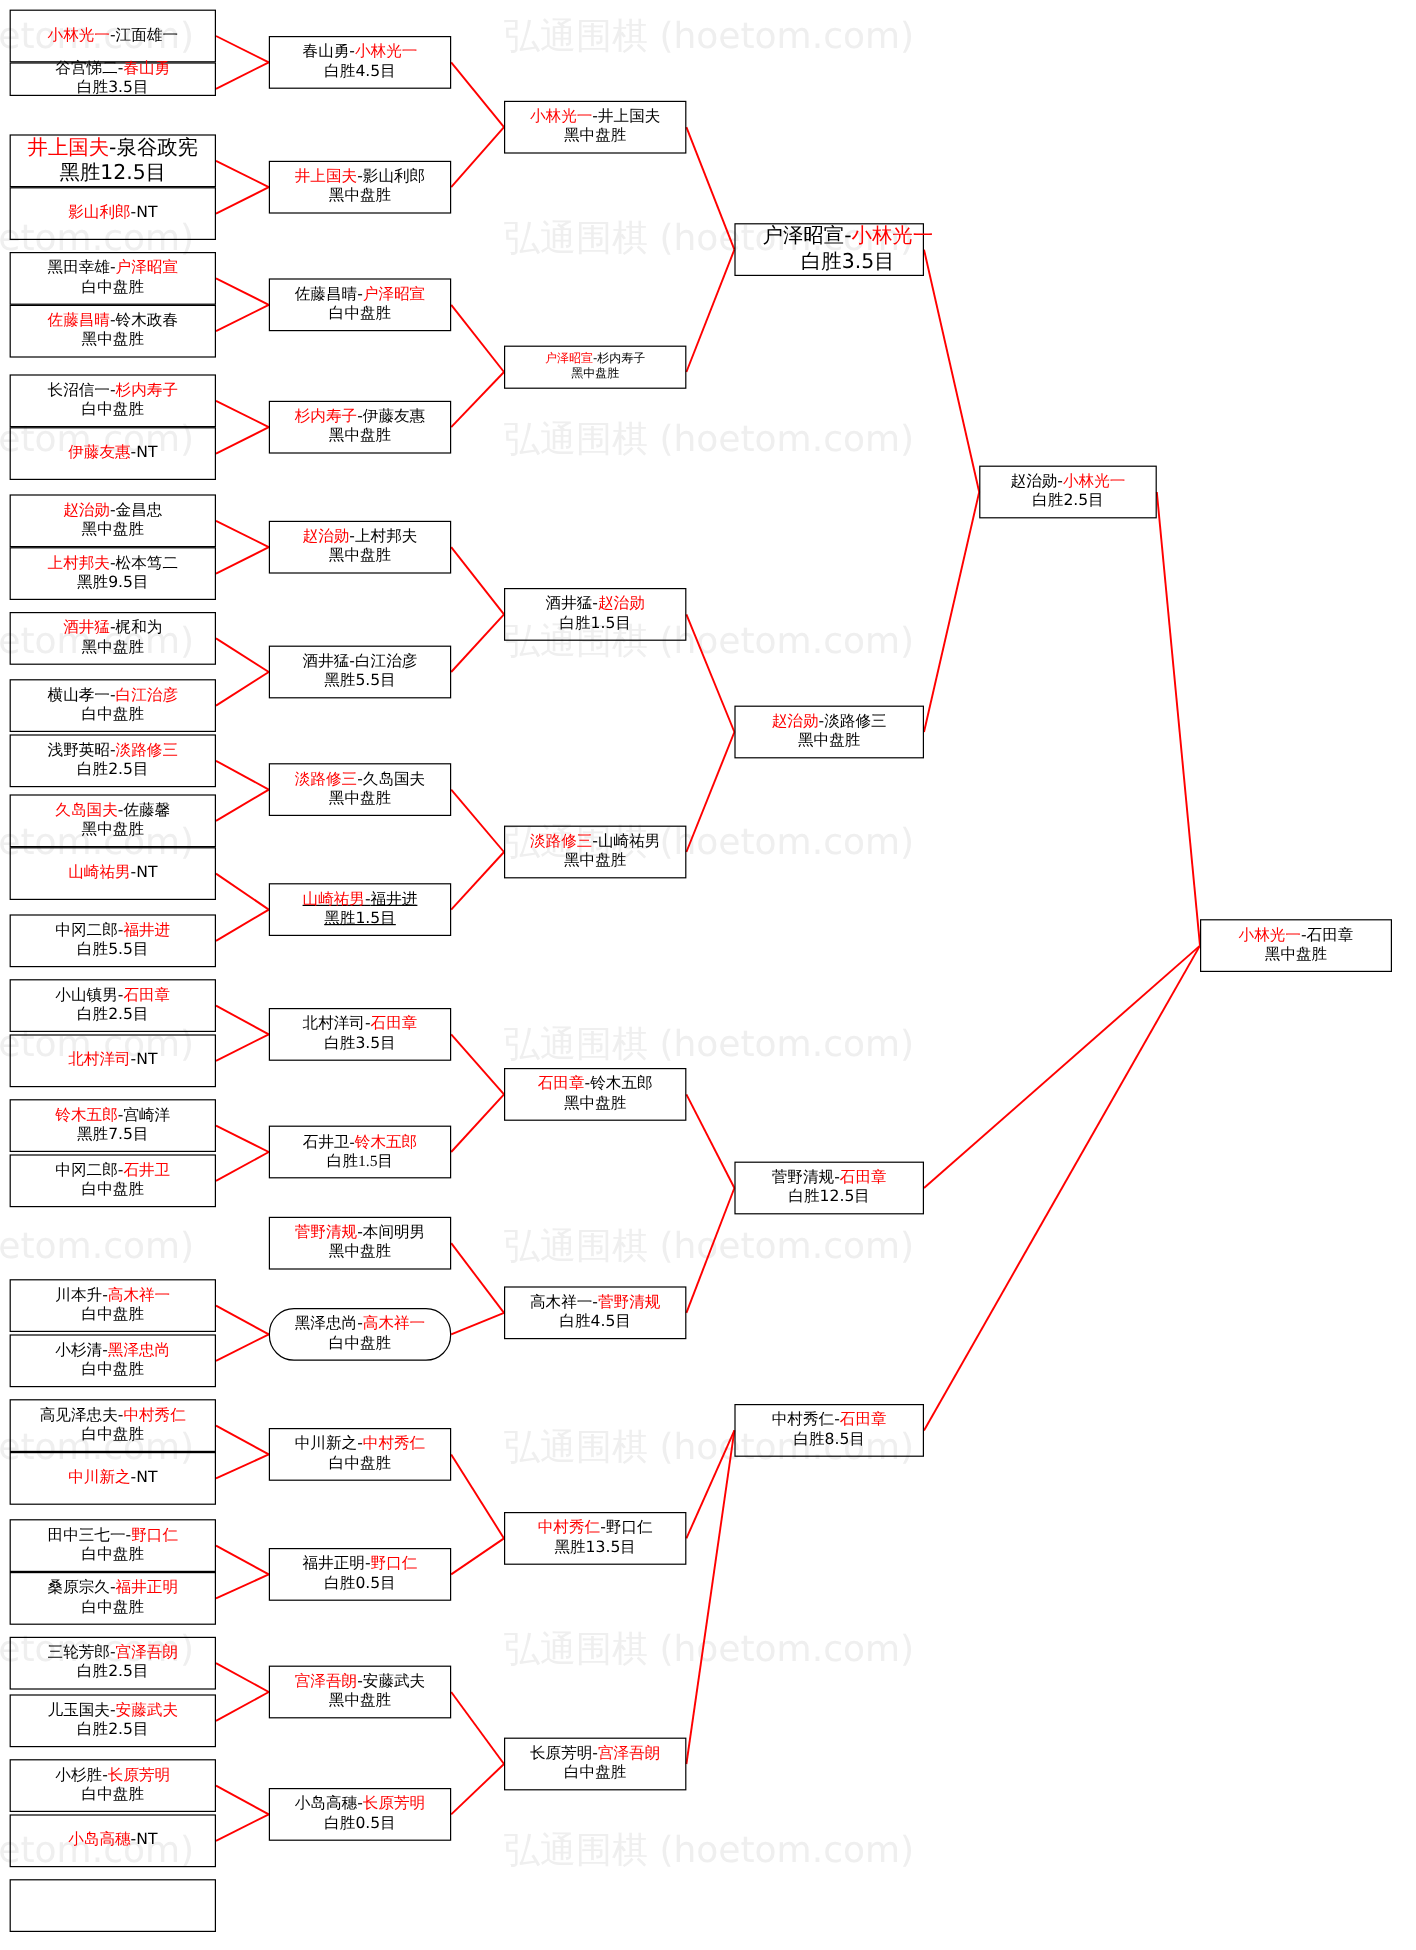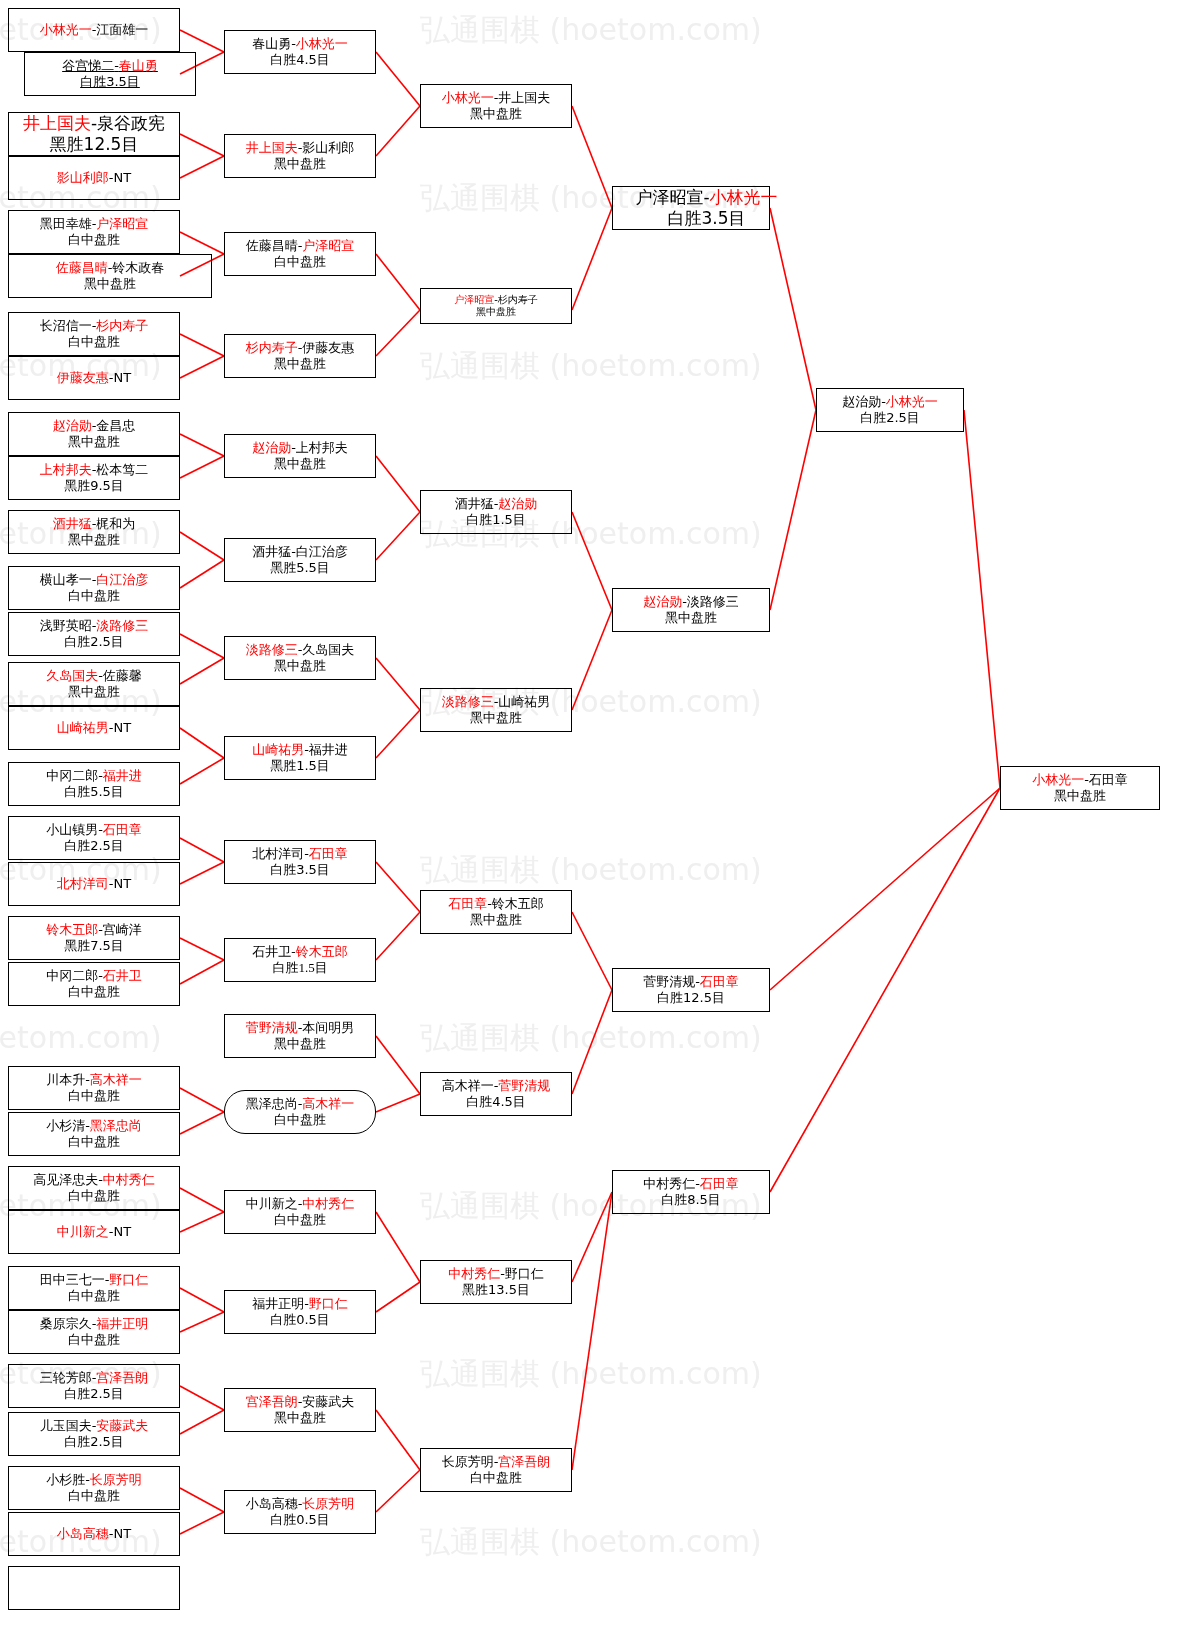--- a/index.html
+++ b/index.html
@@ -110,36 +110,36 @@
       <path d="M770,208 L816,410" stroke="#ff0000" stroke-width="1.6" fill="none"></path>
       <path d="M770,610 L816,410" stroke="#ff0000" stroke-width="1.6" fill="none"></path>
       <path d="M770,990 L1000,788" stroke="#ff0000" stroke-width="1.6" fill="none"></path>
       <path d="M770,1192 L1000,788" stroke="#ff0000" stroke-width="1.6" fill="none"></path>
       <path d="M964,410 L1000,788" stroke="#ff0000" stroke-width="1.6" fill="none"></path>
     </svg>
   <div id="nodes">
       <div class="node" style="left: 8px; top: 8px; width: 172px; height: 44px; border-color: rgb(0, 0, 0); font-size: 13px;">
         <div class="l1"><span class="r">小林光一</span><span class="k">-</span><span class="k">江面雄一</span></div>
       </div>
-      <div class="node" style="left: 24px; top: 52px; width: 172px; height: 44px; border-color: rgb(0, 0, 0); font-size: 13px; text-decoration: underline;">
+      <div class="node" style="left: 8px; top: 52px; width: 172px; height: 28px; border-color: rgb(0, 0, 0); font-size: 13px;">
         <div class="l1"><span class="k">谷宫悌二</span><span class="k">-</span><span class="r">春山勇</span></div>
         <div class="l2 k">白胜3.5目</div>
       </div>
       <div class="node" style="left: 8px; top: 112px; width: 172px; height: 44px; border-color: rgb(0, 0, 0); font-size: 17px;">
         <div class="l1"><span class="r">井上国夫</span><span class="k">-</span><span class="k">泉谷政宪</span></div>
         <div class="l2 k">黑胜12.5目</div>
       </div>
       <div class="node" style="left: 8px; top: 156px; width: 172px; height: 44px; border-color: rgb(0, 0, 0); font-size: 13px;">
         <div class="l1"><span class="r">影山利郎</span><span class="k">-</span><span class="k">NT</span></div>
       </div>
       <div class="node" style="left: 8px; top: 210px; width: 172px; height: 44px; border-color: rgb(0, 0, 0); font-size: 13px;">
         <div class="l1"><span class="k">黑田幸雄</span><span class="k">-</span><span class="r">户泽昭宣</span></div>
         <div class="l2 k">白中盘胜</div>
       </div>
-      <div class="node" style="left: 8px; top: 254px; width: 204px; height: 44px; border-color: rgb(0, 0, 0); font-size: 13px;">
+      <div class="node" style="left: 8px; top: 254px; width: 172px; height: 44px; border-color: rgb(0, 0, 0); font-size: 13px;">
         <div class="l1"><span class="r">佐藤昌晴</span><span class="k">-</span><span class="k">铃木政春</span></div>
         <div class="l2 k">黑中盘胜</div>
       </div>
       <div class="node" style="left: 8px; top: 312px; width: 172px; height: 44px; border-color: rgb(0, 0, 0); font-size: 13px;">
         <div class="l1"><span class="k">长沼信一</span><span class="k">-</span><span class="r">杉内寿子</span></div>
         <div class="l2 k">白中盘胜</div>
       </div>
       <div class="node" style="left: 8px; top: 356px; width: 172px; height: 44px; border-color: rgb(0, 0, 0); font-size: 13px;">
         <div class="l1"><span class="r">伊藤友惠</span><span class="k">-</span><span class="k">NT</span></div>
       </div>
@@ -251,21 +251,21 @@
         <div class="l2 k">黑中盘胜</div>
       </div>
       <div class="node" style="left: 224px; top: 538px; width: 152px; height: 44px; border-color: rgb(0, 0, 0); font-size: 13px;">
         <div class="l1"><span class="k">酒井猛</span><span class="k">-</span><span class="k">白江治彦</span></div>
         <div class="l2 k">黑胜5.5目</div>
       </div>
       <div class="node" style="left: 224px; top: 636px; width: 152px; height: 44px; border-color: rgb(0, 0, 0); font-size: 13px;">
         <div class="l1"><span class="r">淡路修三</span><span class="k">-</span><span class="k">久岛国夫</span></div>
         <div class="l2 k">黑中盘胜</div>
       </div>
-      <div class="node" style="left: 224px; top: 736px; width: 152px; height: 44px; border-color: rgb(0, 0, 0); font-size: 13px;">
+      <div class="node" style="left: 224px; top: 736px; width: 152px; height: 44px; border-color: rgb(0, 0, 0); font-size: 13px; text-decoration: underline;">
         <div class="l1"><span class="r">山崎祐男</span><span class="k">-</span><span class="k">福井进</span></div>
         <div class="l2 k">黑胜1.5目</div>
       </div>
       <div class="node" style="left: 224px; top: 840px; width: 152px; height: 44px; border-color: rgb(0, 0, 0); font-size: 13px;">
         <div class="l1"><span class="k">北村洋司</span><span class="k">-</span><span class="r">石田章</span></div>
         <div class="l2 k">白胜3.5目</div>
       </div>
       <div class="node" style="left: 224px; top: 938px; width: 152px; height: 44px; border-color: rgb(0, 0, 0); font-size: 13px; font-family: Liberation Serif, serif;">
         <div class="l1"><span class="k">石井卫</span><span class="k">-</span><span class="r">铃木五郎</span></div>
         <div class="l2 k">白胜1.5目</div>

